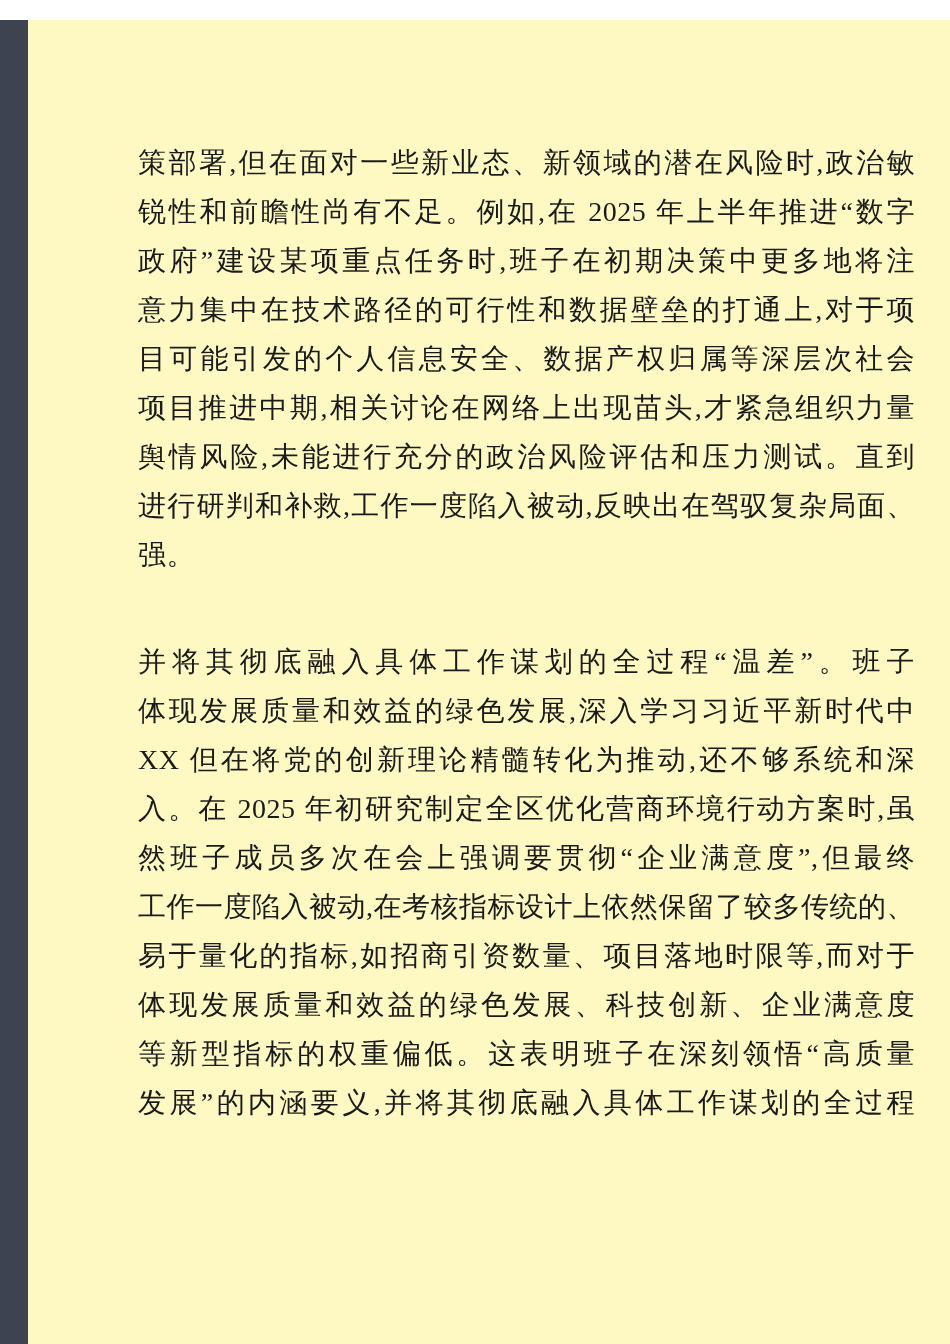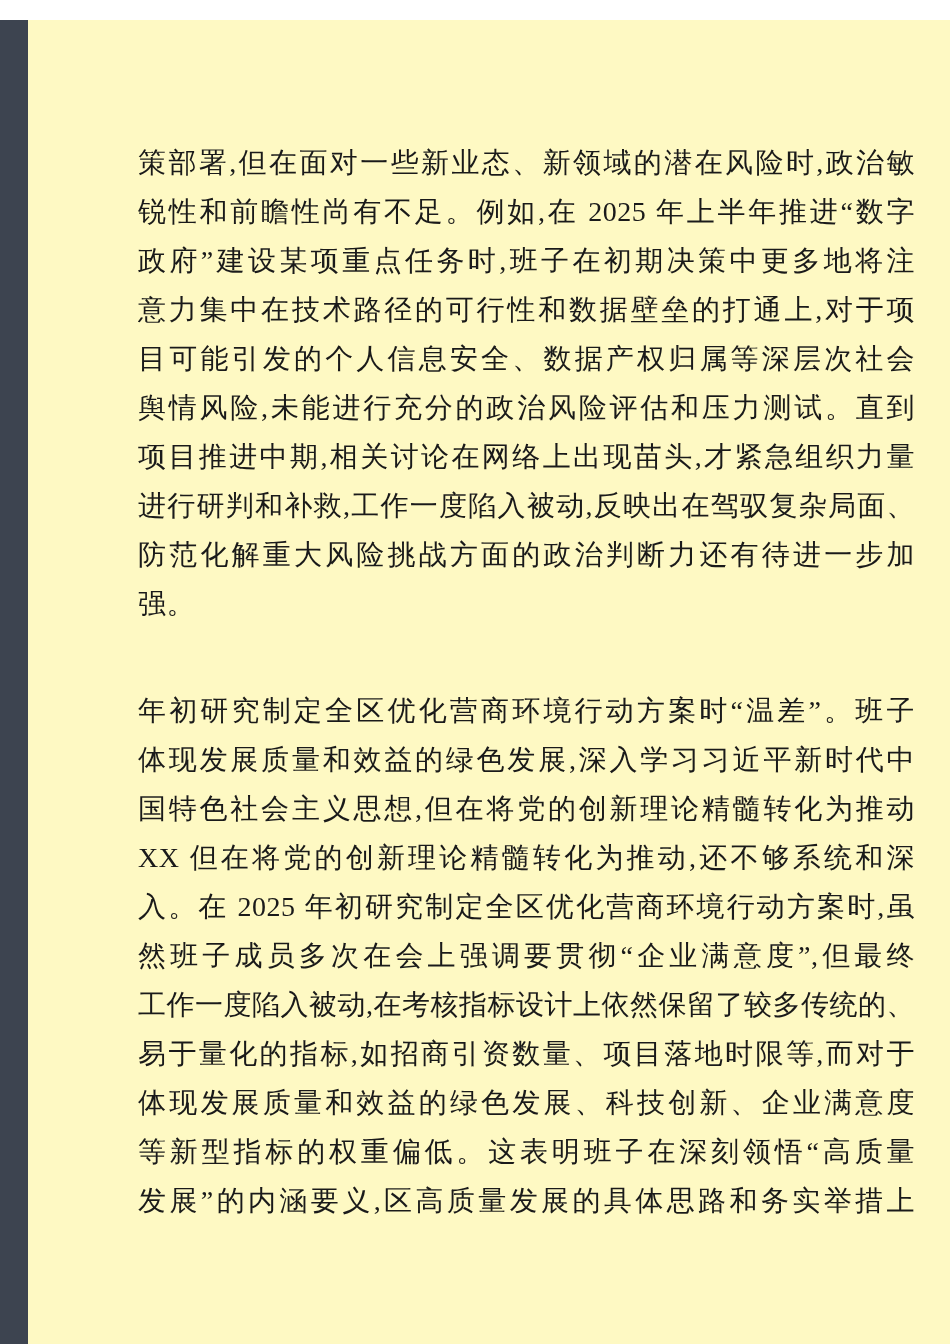--- a/index.html
+++ b/index.html
@@ -51,35 +51,33 @@
 <div class="page">
   <div class="left-strip"></div>
   <div class="content">
 
     <div class="paragraph">
       <div class="line">策部署,但在面对一些新业态、新领域的潜在风险时,政治敏</div>
       <div class="line">锐性和前瞻性尚有不足。例如,在 2025 年上半年推进“数字</div>
       <div class="line">政府”建设某项重点任务时,班子在初期决策中更多地将注</div>
       <div class="line">意力集中在技术路径的可行性和数据壁垒的打通上,对于项</div>
       <div class="line">目可能引发的个人信息安全、数据产权归属等深层次社会</div>
+      <div class="line">项目推进中期,相关讨论在网络上出现苗头,才紧急组织力量</div>
       <div class="line">舆情风险,未能进行充分的政治风险评估和压力测试。直到</div>
-      <div class="line">项目推进中期,相关讨论在网络上出现苗头,才紧急组织力量</div>
       <div class="line">进行研判和补救,工作一度陷入被动,反映出在驾驭复杂局面、</div>
-      <div class="line">防范化解重大风险挑战方面的政治判断力还有待进一步加</div>
       <div class="line short-last">强。</div>
     </div>
 
     <div class="paragraph">
-      <div class="line">年初研究制定全区优化营商环境行动方案时“温差”。班子</div>
+      <div class="line">并将其彻底融入具体工作谋划的全过程“温差”。班子</div>
       <div class="line">体现发展质量和效益的绿色发展,深入学习习近平新时代中</div>
-      <div class="line">国特色社会主义思想,但在将党的创新理论精髓转化为推动</div>
       <div class="line">XX 但在将党的创新理论精髓转化为推动,还不够系统和深</div>
       <div class="line">入。在 2025 年初研究制定全区优化营商环境行动方案时,虽</div>
       <div class="line">然班子成员多次在会上强调要贯彻“企业满意度”,但最终</div>
       <div class="line">工作一度陷入被动,在考核指标设计上依然保留了较多传统的、</div>
       <div class="line">易于量化的指标,如招商引资数量、项目落地时限等,而对于</div>
       <div class="line">体现发展质量和效益的绿色发展、科技创新、企业满意度</div>
       <div class="line">等新型指标的权重偏低。这表明班子在深刻领悟“高质量</div>
-      <div class="line">发展”的内涵要义,区高质量发展的具体思路和务实举措上</div>
+      <div class="line">发展”的内涵要义,并将其彻底融入具体工作谋划的全过程</div>
     </div>
 
   </div>
 </div>
 
 </body></html>

